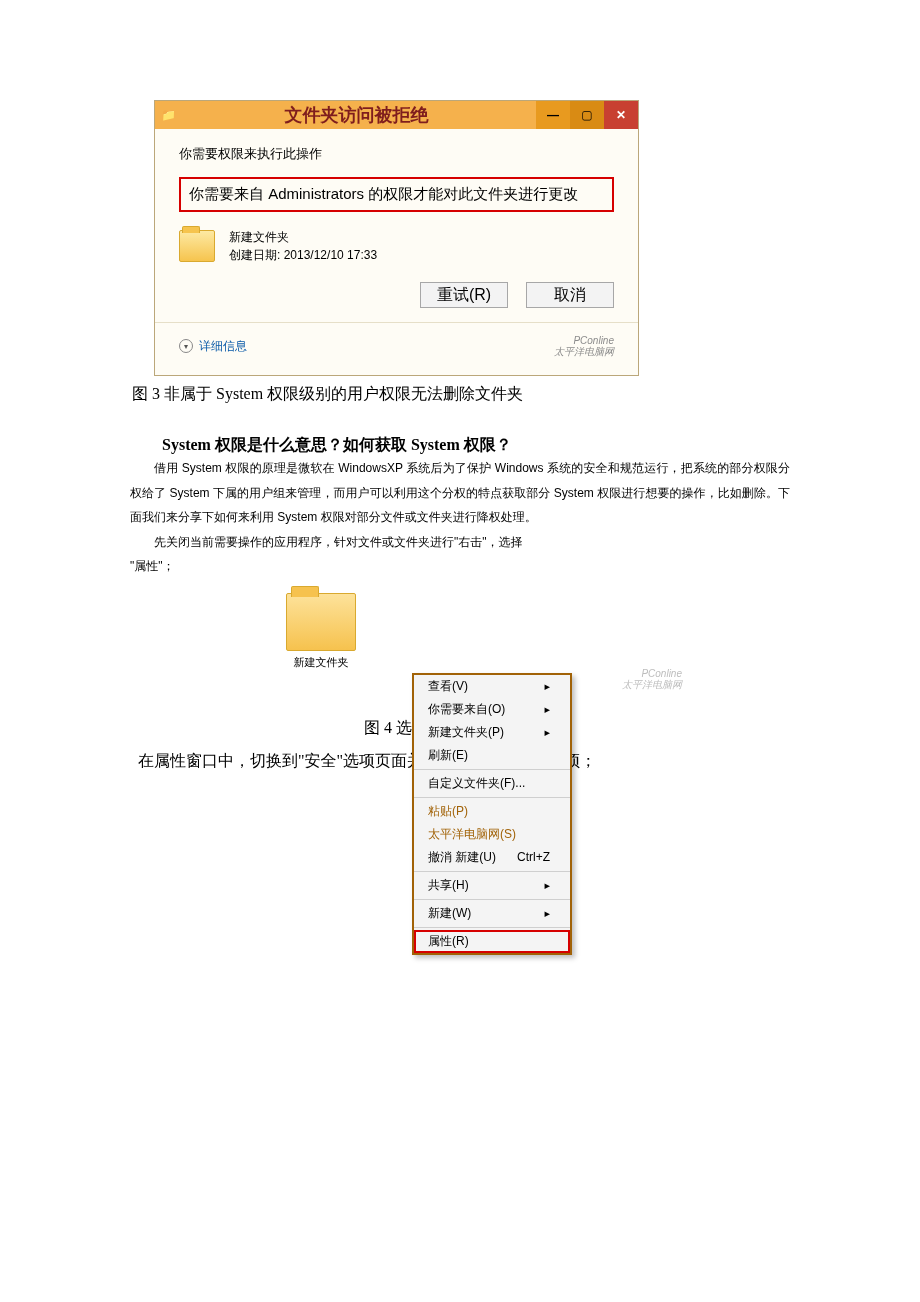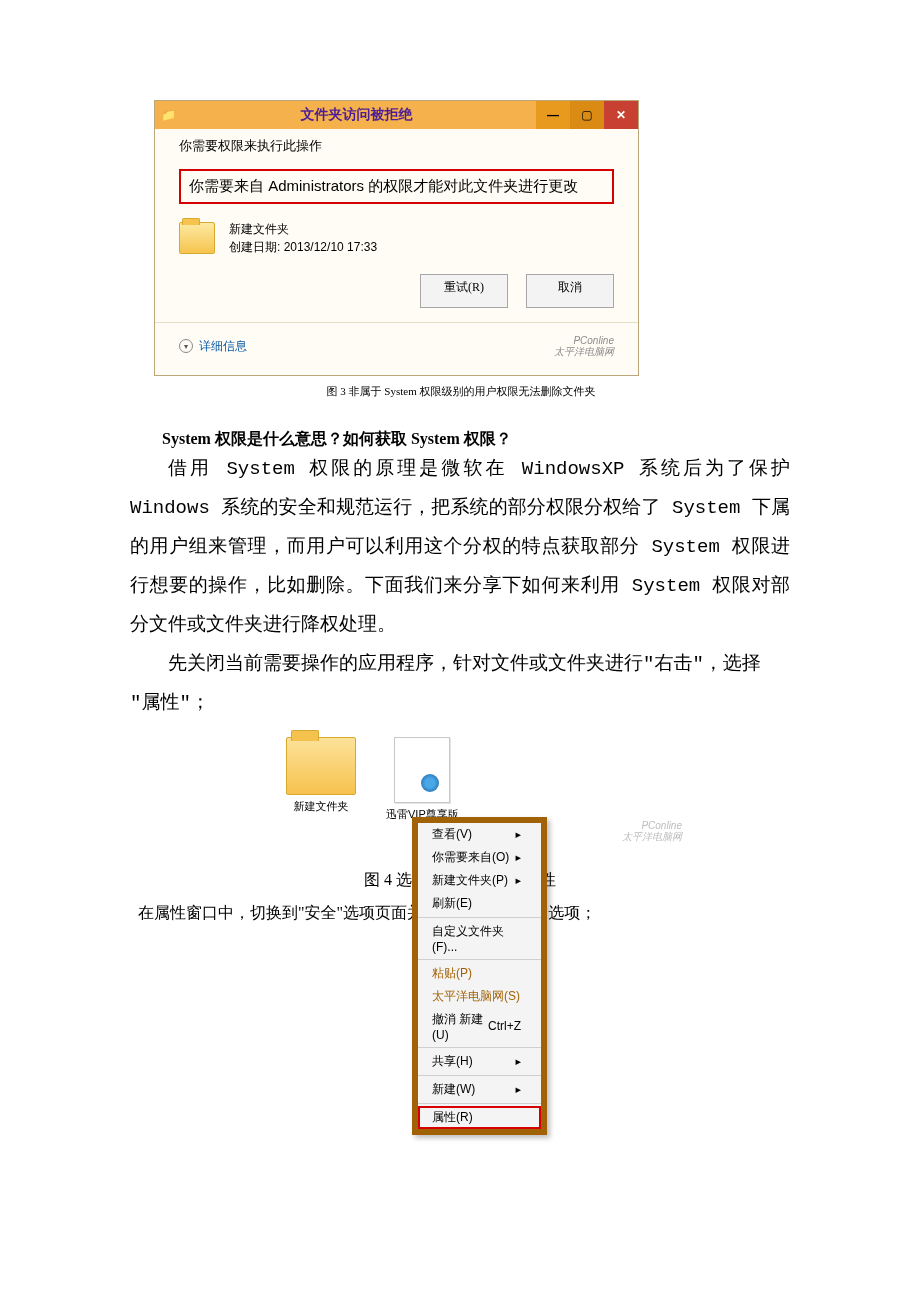--- a/index.html
+++ b/index.html
@@ -32,36 +32,36 @@
   }
   .dialog1-icon {
     width: 16px; height: 16px;
     font-size: 12px;
     display: inline-flex;
     align-items: center;
   }
   .dialog1-title {
     flex: 1;
     text-align: center;
-    font-size: 14px;
+    font-size: 18px;
     font-weight: bold;
-    color: #4c1d95;
+    color: #7f1d1d;
   }
   .dialog1-winbtns { display: flex; height: 100%; }
   .winbtn {
     width: 34px; height: 100%;
     display: flex; align-items: center; justify-content: center;
     font-size: 12px;
   }
   .winbtn.min { background: #e89a1f; color:#000; font-weight:bold;}
   .winbtn.max { background: #d98b14; color:#000;}
   .winbtn.close { background: #c84031; color:#fff; font-weight:bold;}
   .dialog1-body {
     background: #fefcf5;
-    padding: 8px 24px 10px 24px;
+    padding: 16px 24px 10px 24px;
   }
   .d1-permission-line {
     font-size: 13px;
     margin-bottom: 14px;
   }
   .d1-redbox {
     border: 2px solid #d60000;
     padding: 6px 8px;
     font-size: 15px;
     margin-bottom: 14px;
@@ -86,60 +86,59 @@
     border-radius:2px 2px 0 0;
   }
   .d1-folder-text { font-size: 12px; line-height: 1.5; }
   .d1-btnrow {
     display: flex;
     justify-content: flex-end;
     gap: 18px;
     padding: 4px 0 14px 0;
   }
   .d1-btn {
-    width: 88px; height: 34px;
+    width: 88px; height: 26px;
     background: #f3f3f3;
     border:1px solid #a7a7a7;
-    font-size: 12px;
+    font-size: 16px;
     text-align: center;
     line-height: 24px;
-    font-family: Liberation Serif, serif;
   }
   .d1-hr { border:none; border-top:1px solid #e6dfc8; margin:0 -24px 8px -24px;}
   .d1-footer {
     display:flex;align-items:center;justify-content:space-between;
     padding: 4px 0 8px 0;
   }
   .d1-details { display:flex;align-items:center;gap:6px;font-size:12px;color:#0a5aa8;}
   .chevron-down {
     width:14px;height:14px;border-radius:50%;
     border:1px solid #888;display:inline-flex;align-items:center;justify-content:center;
     font-size:8px;color:#555;
   }
   .watermark {
     font-size: 10px; color:#8c8c8c; text-align:right;font-style:italic;
     line-height:1.1;
   }
 
   
   .caption {
     font-family: SimSun, serif;
-    font-size: 11px;
-    text-align: center;
+    font-size: 16px;
+    text-align: left;
     margin: 8px 0 30px 2px;
   }
   .section-heading {
     font-family: SimSun, serif;
     font-size: 16px;
     font-weight: bold;
     text-indent: 2em;
   }
   .body-text {
-    font-family: Liberation Mono, monospace;
-    font-size: 19px;
+    font-family: Liberation Sans, sans-serif;
+    font-size: 12px;
     line-height: 2.05;
     text-align: justify;
   }
   .body-text.indent { text-indent: 2em; }
 
   
   .figure4-wrap {
     margin: 14px auto 6px auto;
     width: 360px;
     position: relative;
@@ -162,25 +161,26 @@
     width:56px;height:66px;background:#fff;border:1px solid #c8c8c8;
     box-shadow:1px 1px 0 #e4e4e4;margin:0 auto 4px auto;position:relative;
   }
   .docfile::after{
     content:"";position:absolute;right:10px;bottom:10px;width:18px;height:18px;
     border-radius:50%;
     background:radial-gradient(circle,#4aa8e8 35%,#2f7fbe 70%);
   }
   .ctx-menu {
     position:absolute; left:132px; top:80px;
-    width:135px;
+    width:160px;
     background:#f4f4f4;
-    border:6px solid #a16207;
+    border:2px solid #a16207;
     box-shadow:3px 3px 5px rgba(0,0,0,.25);
     font-size:12px;
+    text-align:right;
   }
   .ctx-item {
     padding:3px 20px 3px 14px;
     display:flex;justify-content:space-between;align-items:center;
     cursor:default;
   }
   .ctx-item.disabled { color:#a16207; }
   .ctx-sep { border-top:1px solid #cfcfcf;margin:2px 0; }
   .ctx-item.highlight {
     border:2px solid #d60000; padding:1px 2px 1px 12px;
@@ -255,24 +255,20 @@
 
   <p class="body-text indent">先关闭当前需要操作的应用程序，针对文件或文件夹进行"右击"，选择</p>
   <p class="body-text">"属性"；</p>
 
   <div class="figure4-wrap">
     <div class="desktop-icons">
       <div class="di-item">
         <div class="big-folder"></div>
         <div>新建文件夹</div>
       </div>
-      <div class="di-item">
-        <div class="docfile"></div>
-        <div>迅雷VIP尊享版</div>
-      </div>
     </div>
 
     <div class="ctx-menu">
       <div class="ctx-item arrow-right">
           <span>查看(V)</span>
         </div>
       <div class="ctx-item arrow-right">
           <span>你需要来自(O)</span>
         </div>
       <div class="ctx-item arrow-right">

